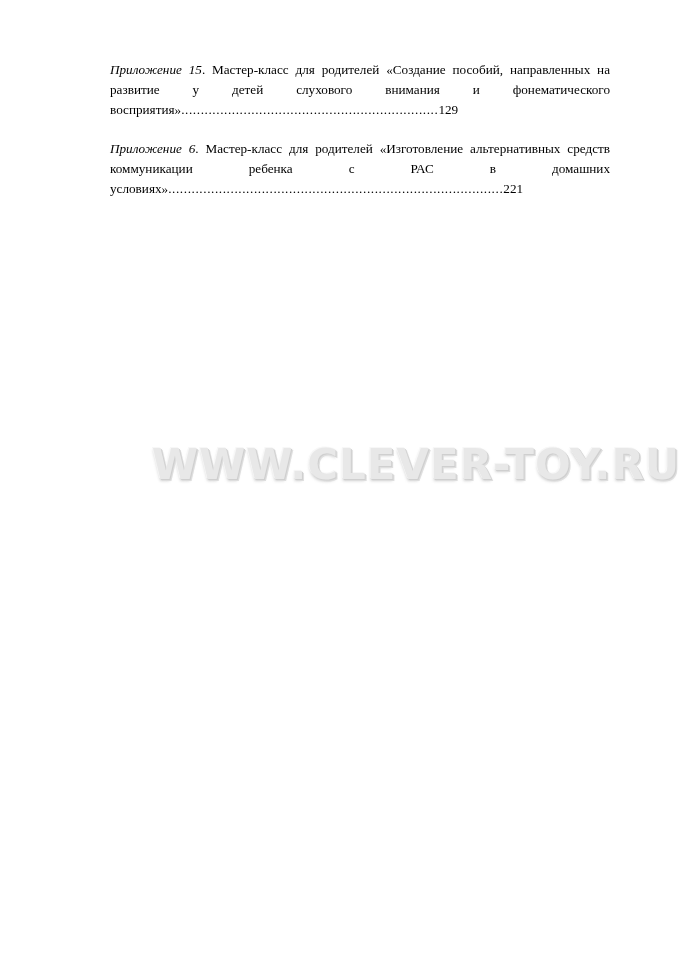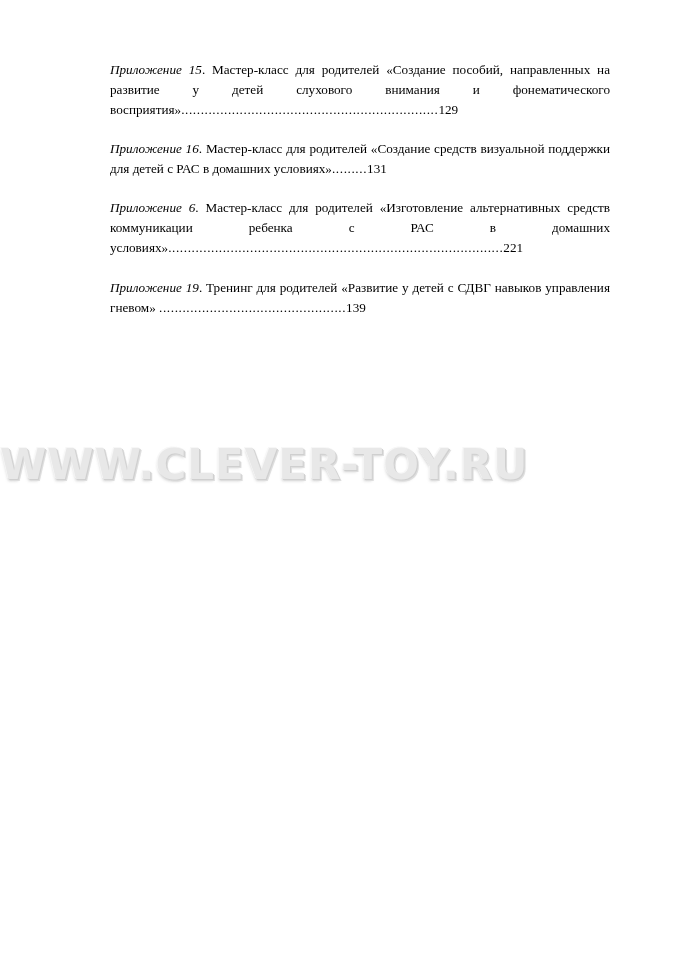--- a/index.html
+++ b/index.html
@@ -50,21 +50,21 @@
   }
   .page-num {
     font-style: normal;
   }
   
   .watermark {
     position: absolute;
     left: 0;
     top: 440px;
     width: 680px;
-    text-align: left;
+    text-align: right;
     font-family: "DejaVu Sans", sans-serif;
     font-weight: bold;
     font-size: 42px;
     letter-spacing: 1px;
     color: #e8e8e8;
     text-shadow:
        1px 1px 0 #cfcfcf,
        2px 2px 0 #dedede,
       -1px -1px 0 #f7f7f7,
        0 2px 3px rgba(150,150,150,0.45);
@@ -76,30 +76,24 @@
 <body>
 
 <div class="page">
 
   <div class="toc">
 
     <div class="toc-entry">
       <span class="entry-label">Приложение 15</span><span class="entry-text">. Мастер-класс для родителей «Создание пособий, направленных на развитие у детей слухового внимания и фонематического восприятия»</span><span class="dots">..................................................................</span><span class="page-num">129</span>
     </div>
 
-    <div class="toc-entry">
-      <span class="entry-label">Приложение 16</span><span class="entry-text">. Мастер-класс для родителей «Создание средств визуальной поддержки для детей с РАС в домашних условиях»</span><span class="dots">.........</span><span class="page-num">131</span>
-    </div>
 
     <div class="toc-entry">
       <span class="entry-label">Приложение 6</span><span class="entry-text">. Мастер-класс для родителей «Изготовление альтернативных средств коммуникации ребенка с РАС в домашних условиях»</span><span class="dots">......................................................................................</span><span class="page-num">221</span>
     </div>
 
 
-    <div class="toc-entry">
-      <span class="entry-label">Приложение 19</span><span class="entry-text">. Тренинг для родителей «Развитие у детей с СДВГ навыков управления гневом» </span><span class="dots">................................................</span><span class="page-num">139</span>
-    </div>
 
   </div>
 
   <div class="watermark">WWW.CLEVER-TOY.RU</div>
 
 </div>
 
 </body></html>

